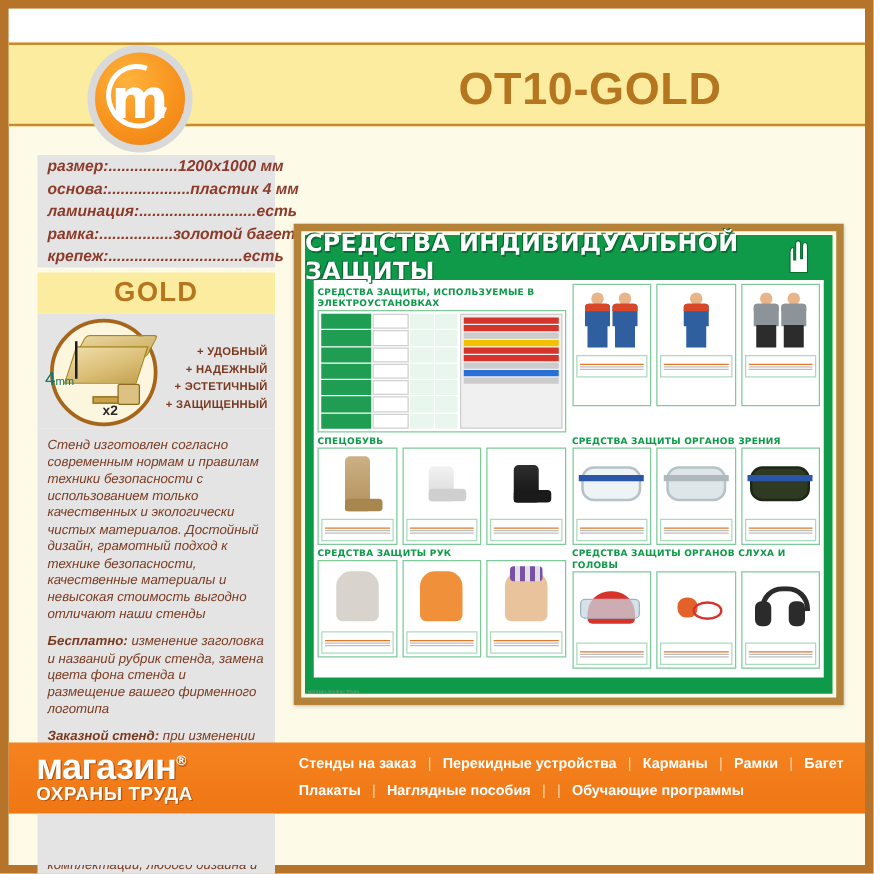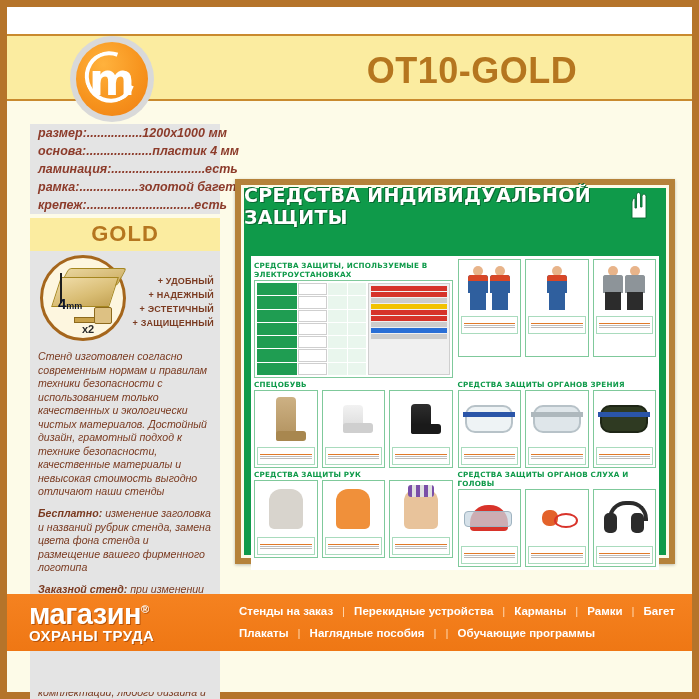--- a/index.html
+++ b/index.html
@@ -78,21 +78,21 @@
     position:absolute;left:26px;top:26px;width:56px;height:28px;
     background:linear-gradient(160deg,#efdba6 0%,#d9bd74 60%,#c4a355 100%);
     transform:skewX(-18deg);border:1px solid #a5861f;
   }
   .moulding2{
     position:absolute;left:34px;top:17px;width:56px;height:16px;
     background:linear-gradient(160deg,#e8d49b,#cdae63);
     transform:skewX(-28deg);border:1px solid #a5861f;border-radius:3px;
   }
   .mm-label{
-    position:absolute;left:28px;top:44px;font-size:15px;font-weight:bold;color:#0f172a;
+    position:absolute;left:6px;top:44px;font-size:15px;font-weight:normal;color:#0f766e;
   }
   .mm-label small{font-size:9px;}
   .arrowline{
     position:absolute;left:30px;top:22px;width:2px;height:30px;background:#1d1d1d;
   }
   .screw{
     position:absolute;left:44px;top:62px;width:26px;height:12px;
   }
   .screw b{
     position:absolute;left:0;top:4px;width:22px;height:4px;background:#c9a24a;
@@ -120,21 +120,21 @@
   
   .poster{
     position:absolute;left:228px;top:172px;width:440px;height:385px;
     background:#fdfbe8;
     border:6px solid #b5823a;
     box-sizing:border-box;
     box-shadow:0 1px 3px rgba(0,0,0,.25);
   }
   .poster-inner{
     position:absolute;inset:3px;background:#0f9a4a;
-    display:flex;flex-direction:column;gap:32px;
+    display:flex;flex-direction:column;
   }
   .poster-title{
     height:36px;display:flex;align-items:center;justify-content:center;
     position:relative;flex:none;
   }
   .poster-title span{
     font-size:19px;font-weight:bold;color:#ffffff;letter-spacing:.3px;
     text-shadow:1px 1px 0 #0a6b33,-1px -1px 0 #0a6b33;
     font-family:"DejaVu Sans",sans-serif;
   }

